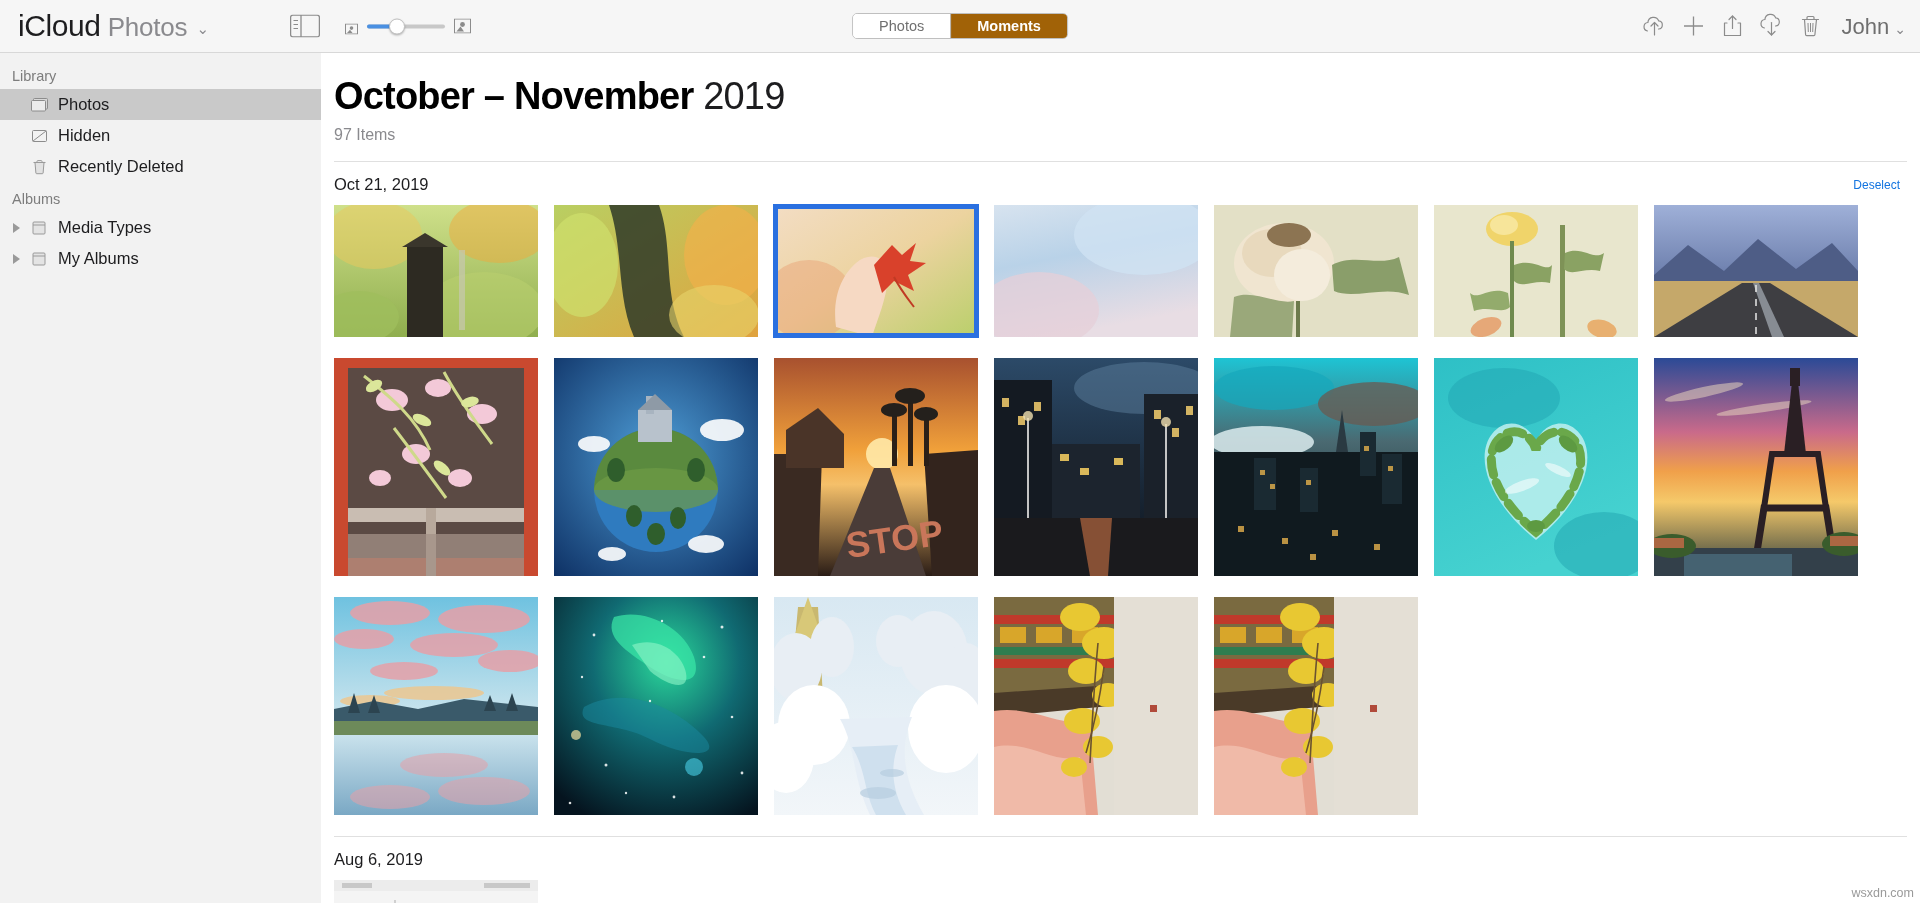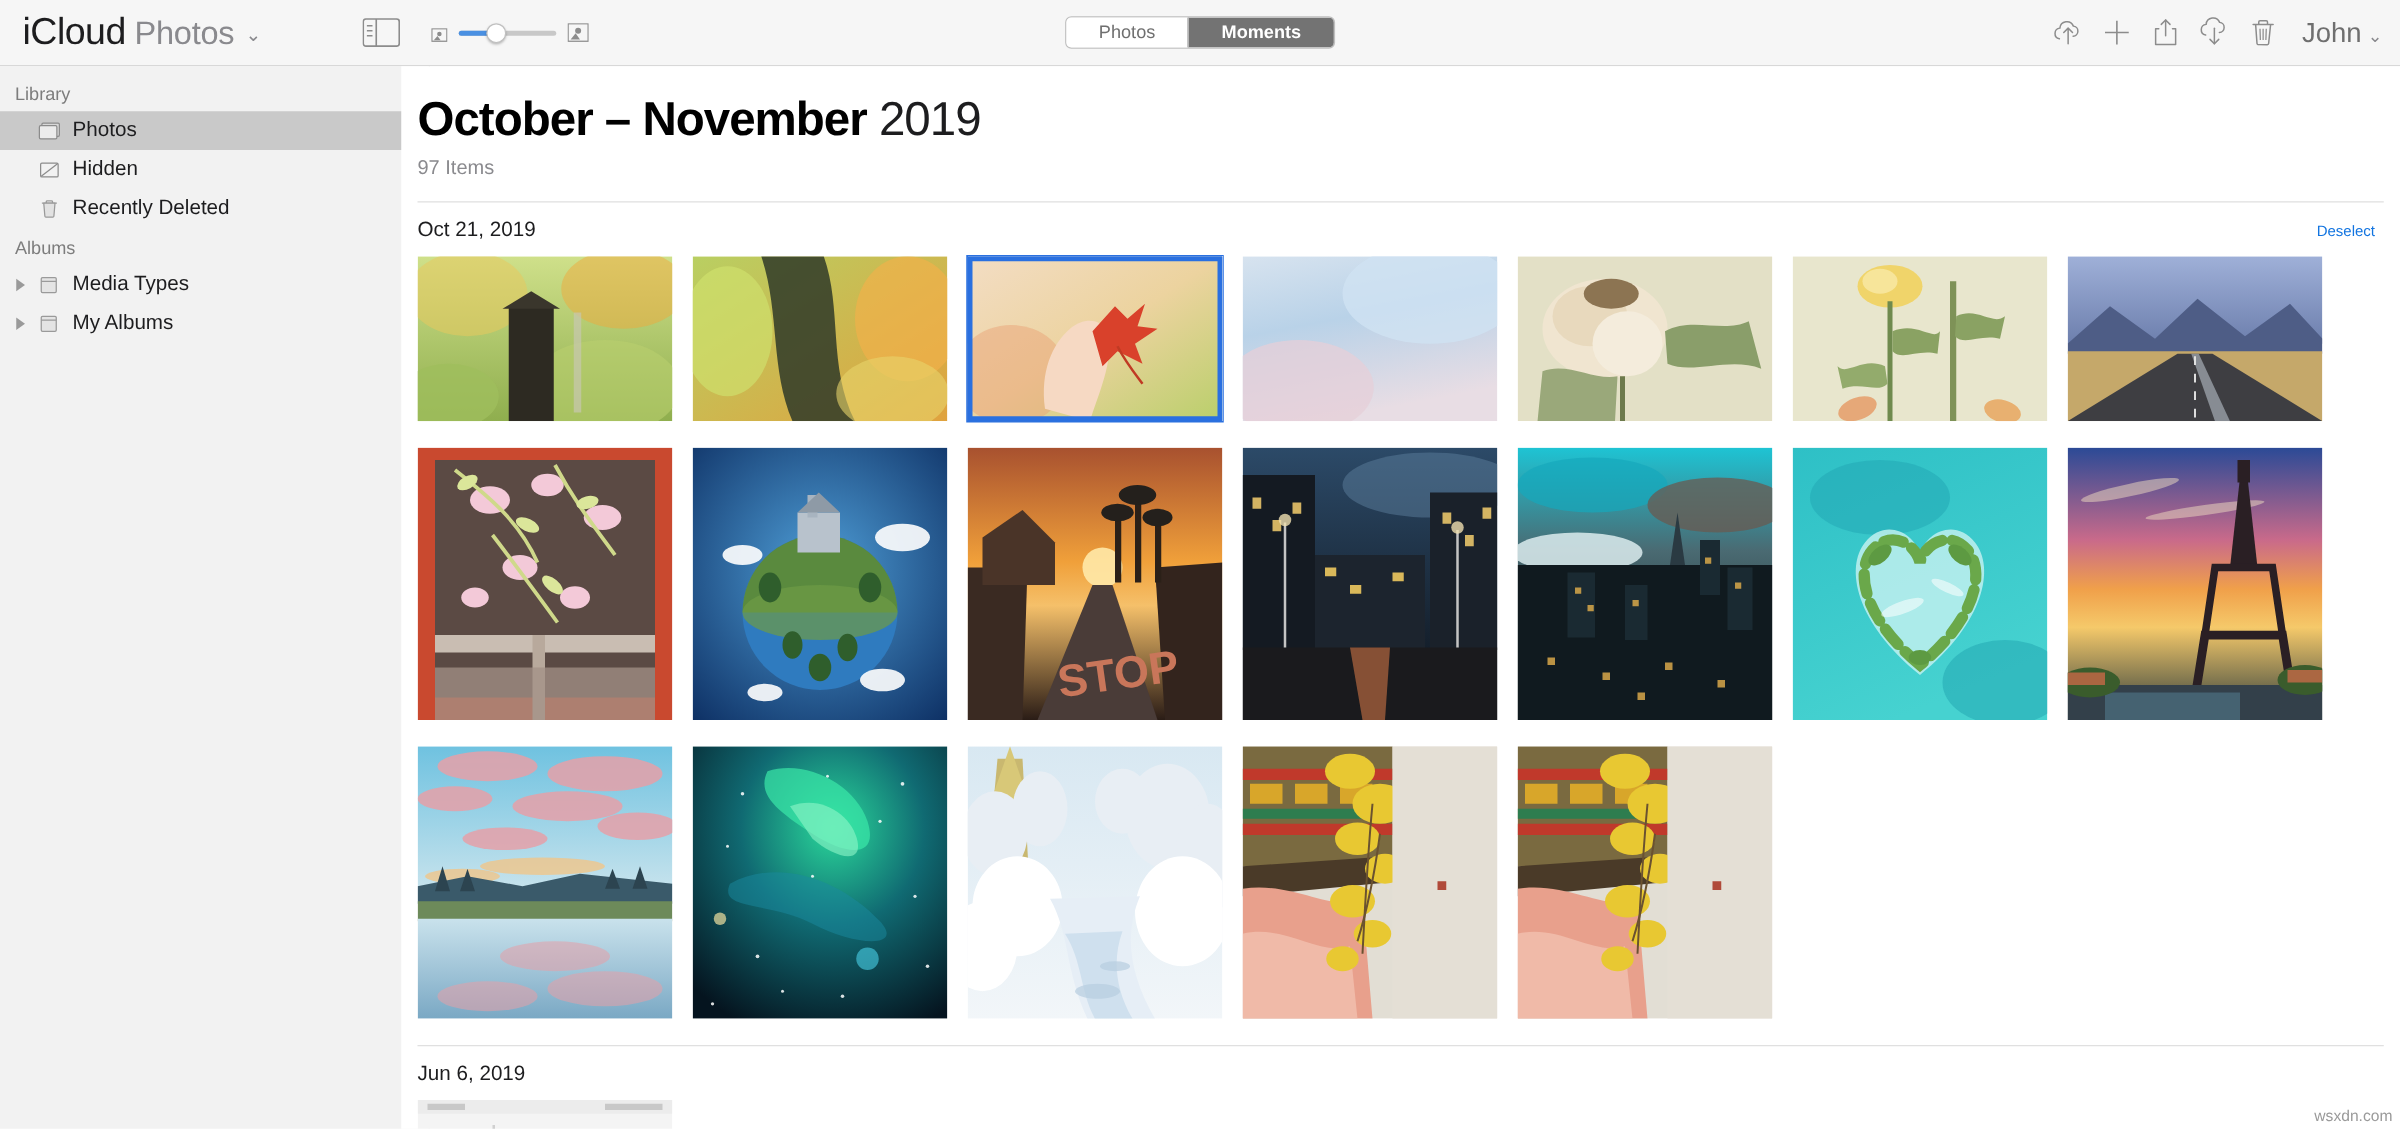--- a/index.html
+++ b/index.html
@@ -79,21 +79,21 @@
     display: flex; align-items: center; justify-content: center;
     font-size: 14.5px;
     color: #6f6f6f;
     background: #ffffff;
     cursor: pointer;
     border: none;
     font-family: inherit;
     white-space: nowrap;
   }
   .seg-btn + .seg-btn { border-left: 1px solid #bfbfbf; }
-  .seg-btn.active { background: #737373; color: #ffffff; font-weight: bold; }
+  .seg-btn.active { background: #a16207; color: #ffffff; font-weight: bold; }
 
   .toolbar-right {
     position: absolute; right: 14px; top: 50%;
     transform: translateY(-50%);
     display: flex; align-items: center; gap: 12px;
   }
   .tb-icon { width: 27px; height: 27px; cursor: pointer; display: block; }
   .account {
     display: flex; align-items: baseline; gap: 5px;
     font-size: 22px; color: #6f6f6f; cursor: pointer;
@@ -851,21 +851,21 @@
           <rect x="156" y="108" width="7" height="7" fill="#b04a3a"></rect>
         </svg>
       </div>
     </div>
   </div>
 
   <div class="hr-divider" style="margin-top:5px;"></div>
 
   <div>
     <div class="moment-head">
-      <span class="moment-date">Jun 6, 2019</span>
+      <span class="moment-date">Aug 6, 2019</span>
     </div>
     <div class="photo-row">
       <div class="thumb" style="height:30px;">
         <svg class="art" viewBox="0 0 204 30" preserveAspectRatio="none">
           <rect width="204" height="30" fill="#f4f4f4"></rect>
           <rect x="0" y="0" width="204" height="11" fill="#ececec"></rect>
           <rect x="8" y="3" width="30" height="5" fill="#c8c8c8"></rect>
           <rect x="150" y="3" width="46" height="5" fill="#c8c8c8"></rect>
           <rect x="60" y="20" width="2" height="10" fill="#d0d0d0"></rect>
         </svg>

